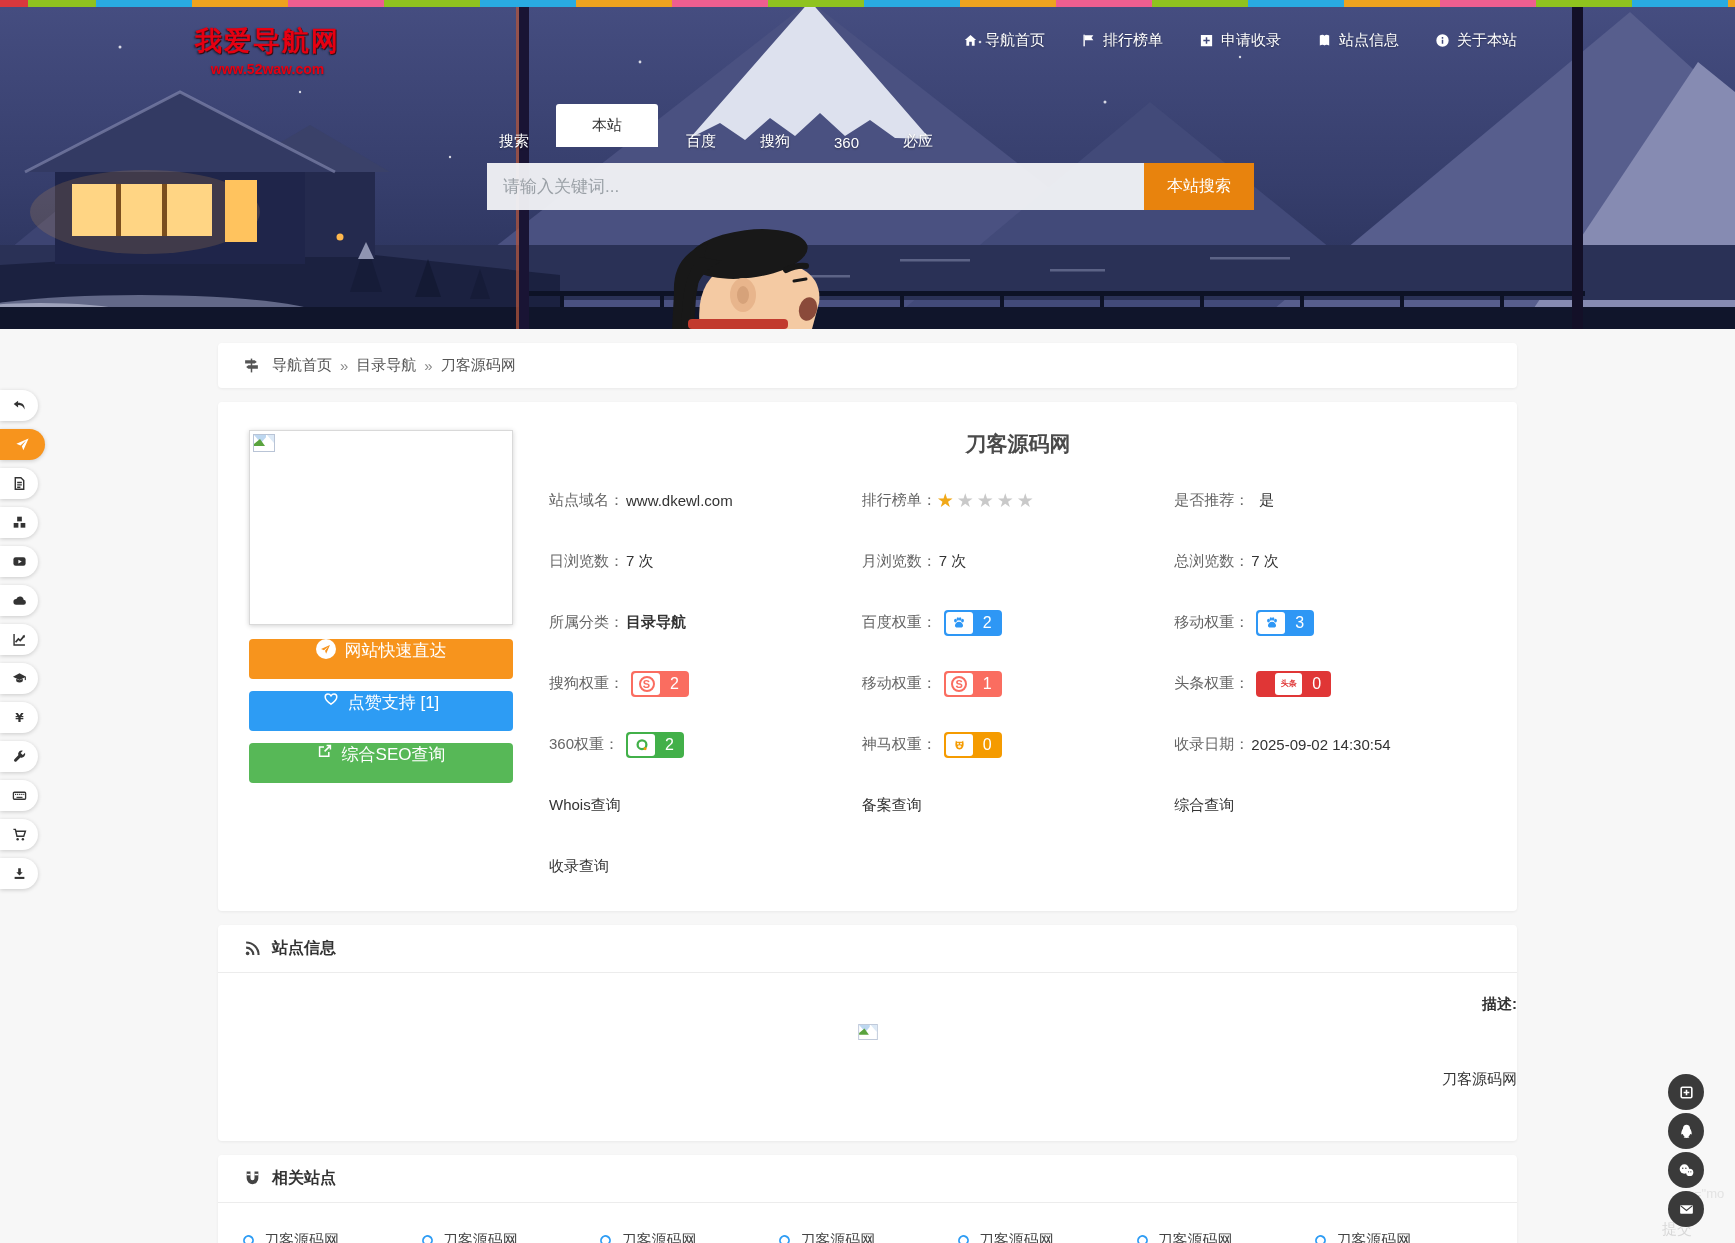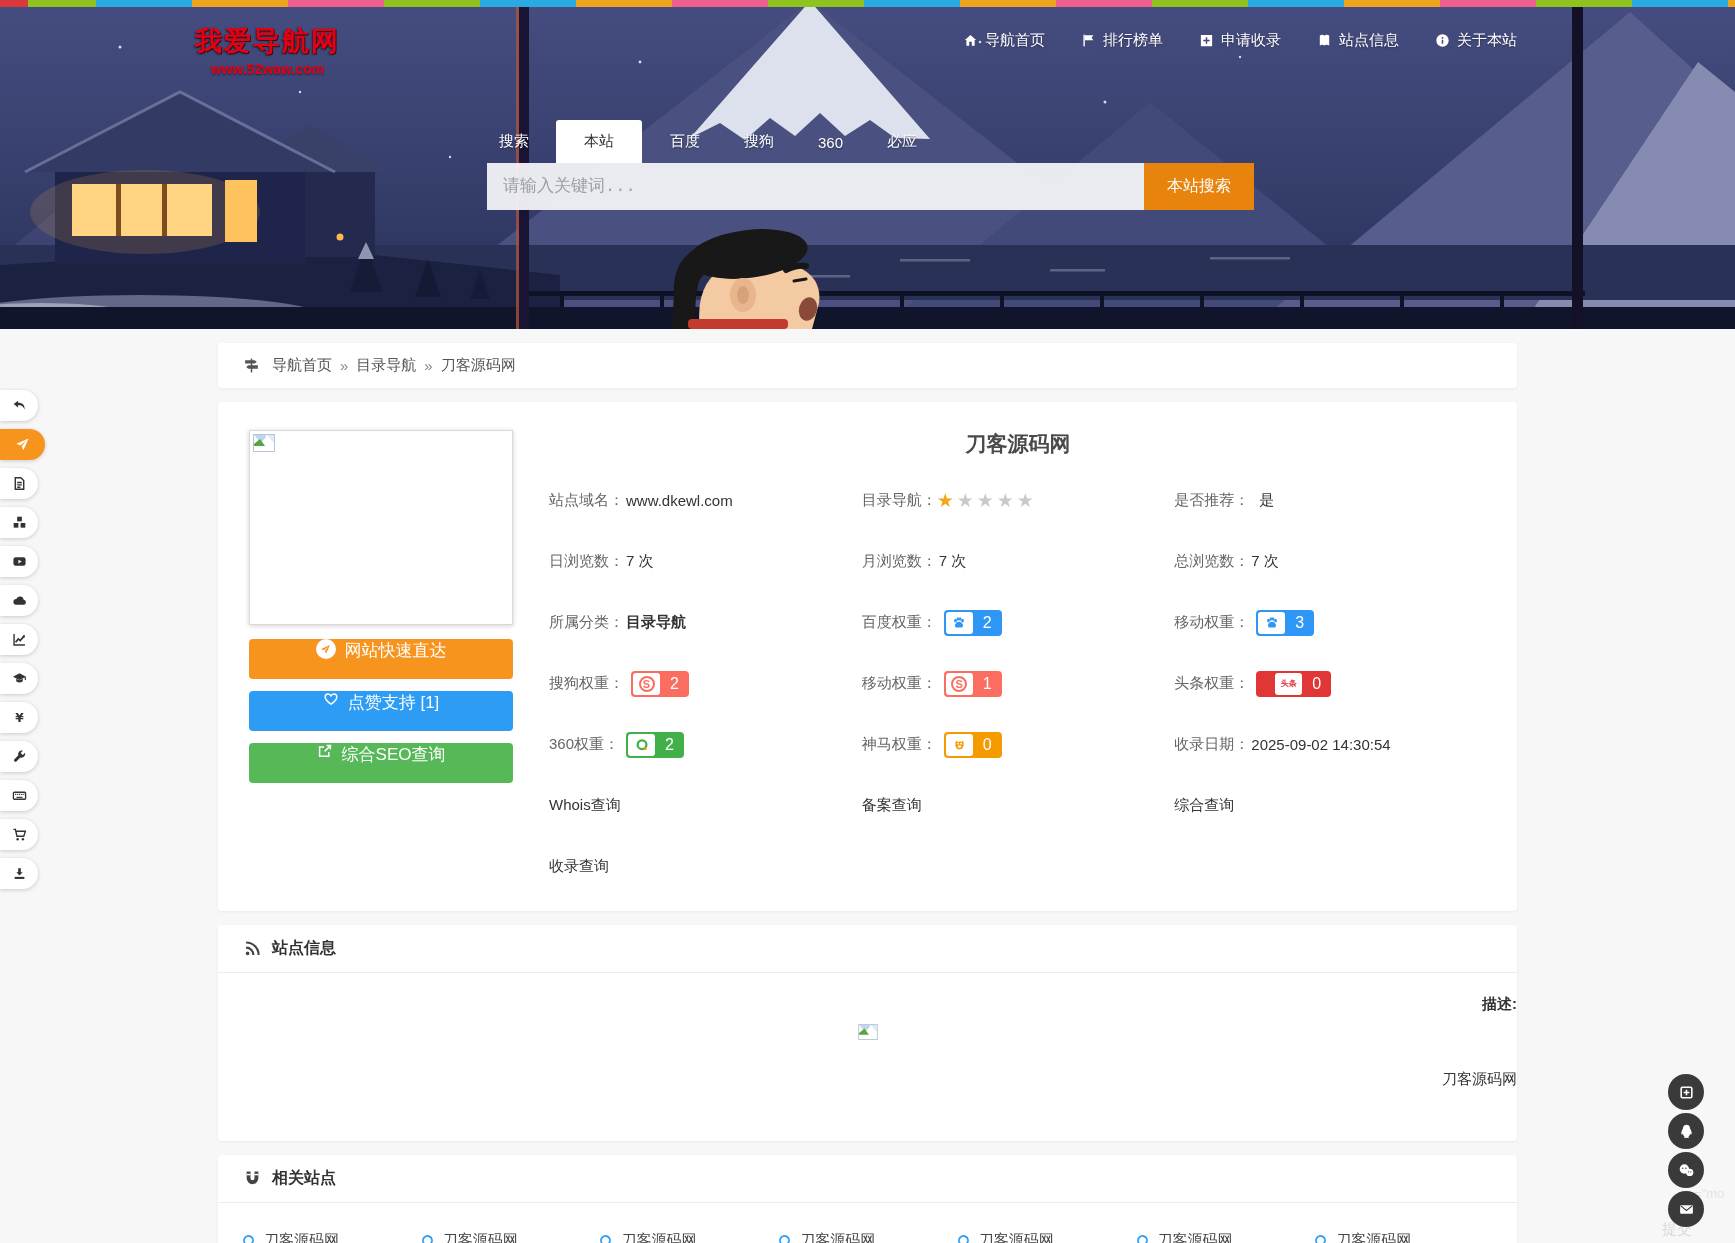--- a/index.html
+++ b/index.html
@@ -25,25 +25,25 @@
              text-shadow:0 1px 2px rgba(0,0,0,.5); }
   .top-nav{ position:absolute; top:24px; right:218px; display:flex; gap:36px; z-index:4; }
   .top-nav .nav-item{ display:flex; align-items:center; gap:7px; color:#fff; font-size:15px; cursor:pointer;
                       text-shadow:0 1px 2px rgba(0,0,0,.4); }
   .top-nav svg{ width:15px; height:15px; }
   
   .search-wrap{ position:absolute; left:487px; top:112px; width:767px; z-index:4; }
   .search-tabs{ display:flex; align-items:flex-end; height:44px; }
   .search-prefix{ color:#fff; font-size:15px; padding:0 14px 12px 12px; text-shadow:0 1px 2px rgba(0,0,0,.4); }
   .stab{ color:#fff; font-size:15px; padding:12px 0; margin:0 29px 0 15px; cursor:pointer; text-shadow:0 1px 2px rgba(0,0,0,.4); }
-  .stab.active{ background:#fff; color:#333; padding:12px 28px; margin:0 13px 0 13px;
+  .stab.active{ background:#fff; color:#333; padding:12px 36px; margin:0 13px 16px 13px;
                 border-radius:3px 3px 0 0; text-shadow:none; }
   .search-bar{ display:flex; height:47px; }
   .search-input{ flex:1; border:0; outline:0; background:rgba(240,241,245,.96);
-                 padding:0 16px; font-size:17px; color:#333; font-family:Liberation Mono, monospace; }
+                 padding:0 16px; font-size:17px; color:#333; font-family:Liberation Sans, sans-serif; }
   .search-input::placeholder{ color:#9aa0a6; }
   .search-btn{ width:110px; border:0; background:#e8830d; color:#fff; font-size:16px;
                cursor:pointer; font-family:Liberation Mono, monospace; }
   
   .container{ width:1299px; margin:14px 0 0 218px; }
   .card{ background:#fff; border-radius:4px; box-shadow:0 1px 3px rgba(0,0,0,.06); }
   
   .breadcrumb{ height:45px; display:flex; align-items:center; padding:0 25px; font-size:15px; color:#555; }
   .breadcrumb svg{ width:17px; height:17px; margin-right:12px; }
   .crumb{ cursor:pointer; }
@@ -329,21 +329,21 @@
 
     <div class="info-area">
       <div class="site-title">刀客源码网</div>
       <div class="info-grid">
 
         <div class="icell">
           <span>站点域名：</span>
           <span class="ival">www.dkewl.com</span>
         </div>
         <div class="icell">
-          <span>目录导航：</span>
+          <span>排行榜单：</span>
           <span class="stars"><span class="star-gold">★</span><span class="star-gray">★★★★</span></span>
         </div>
         <div class="icell">
           <span>是否推荐：</span>
           <span class="ival" style="margin-left:10px">是</span>
         </div>
 
         <div class="icell">
           <span>日浏览数：</span>
           <span class="ival">7 次</span>

